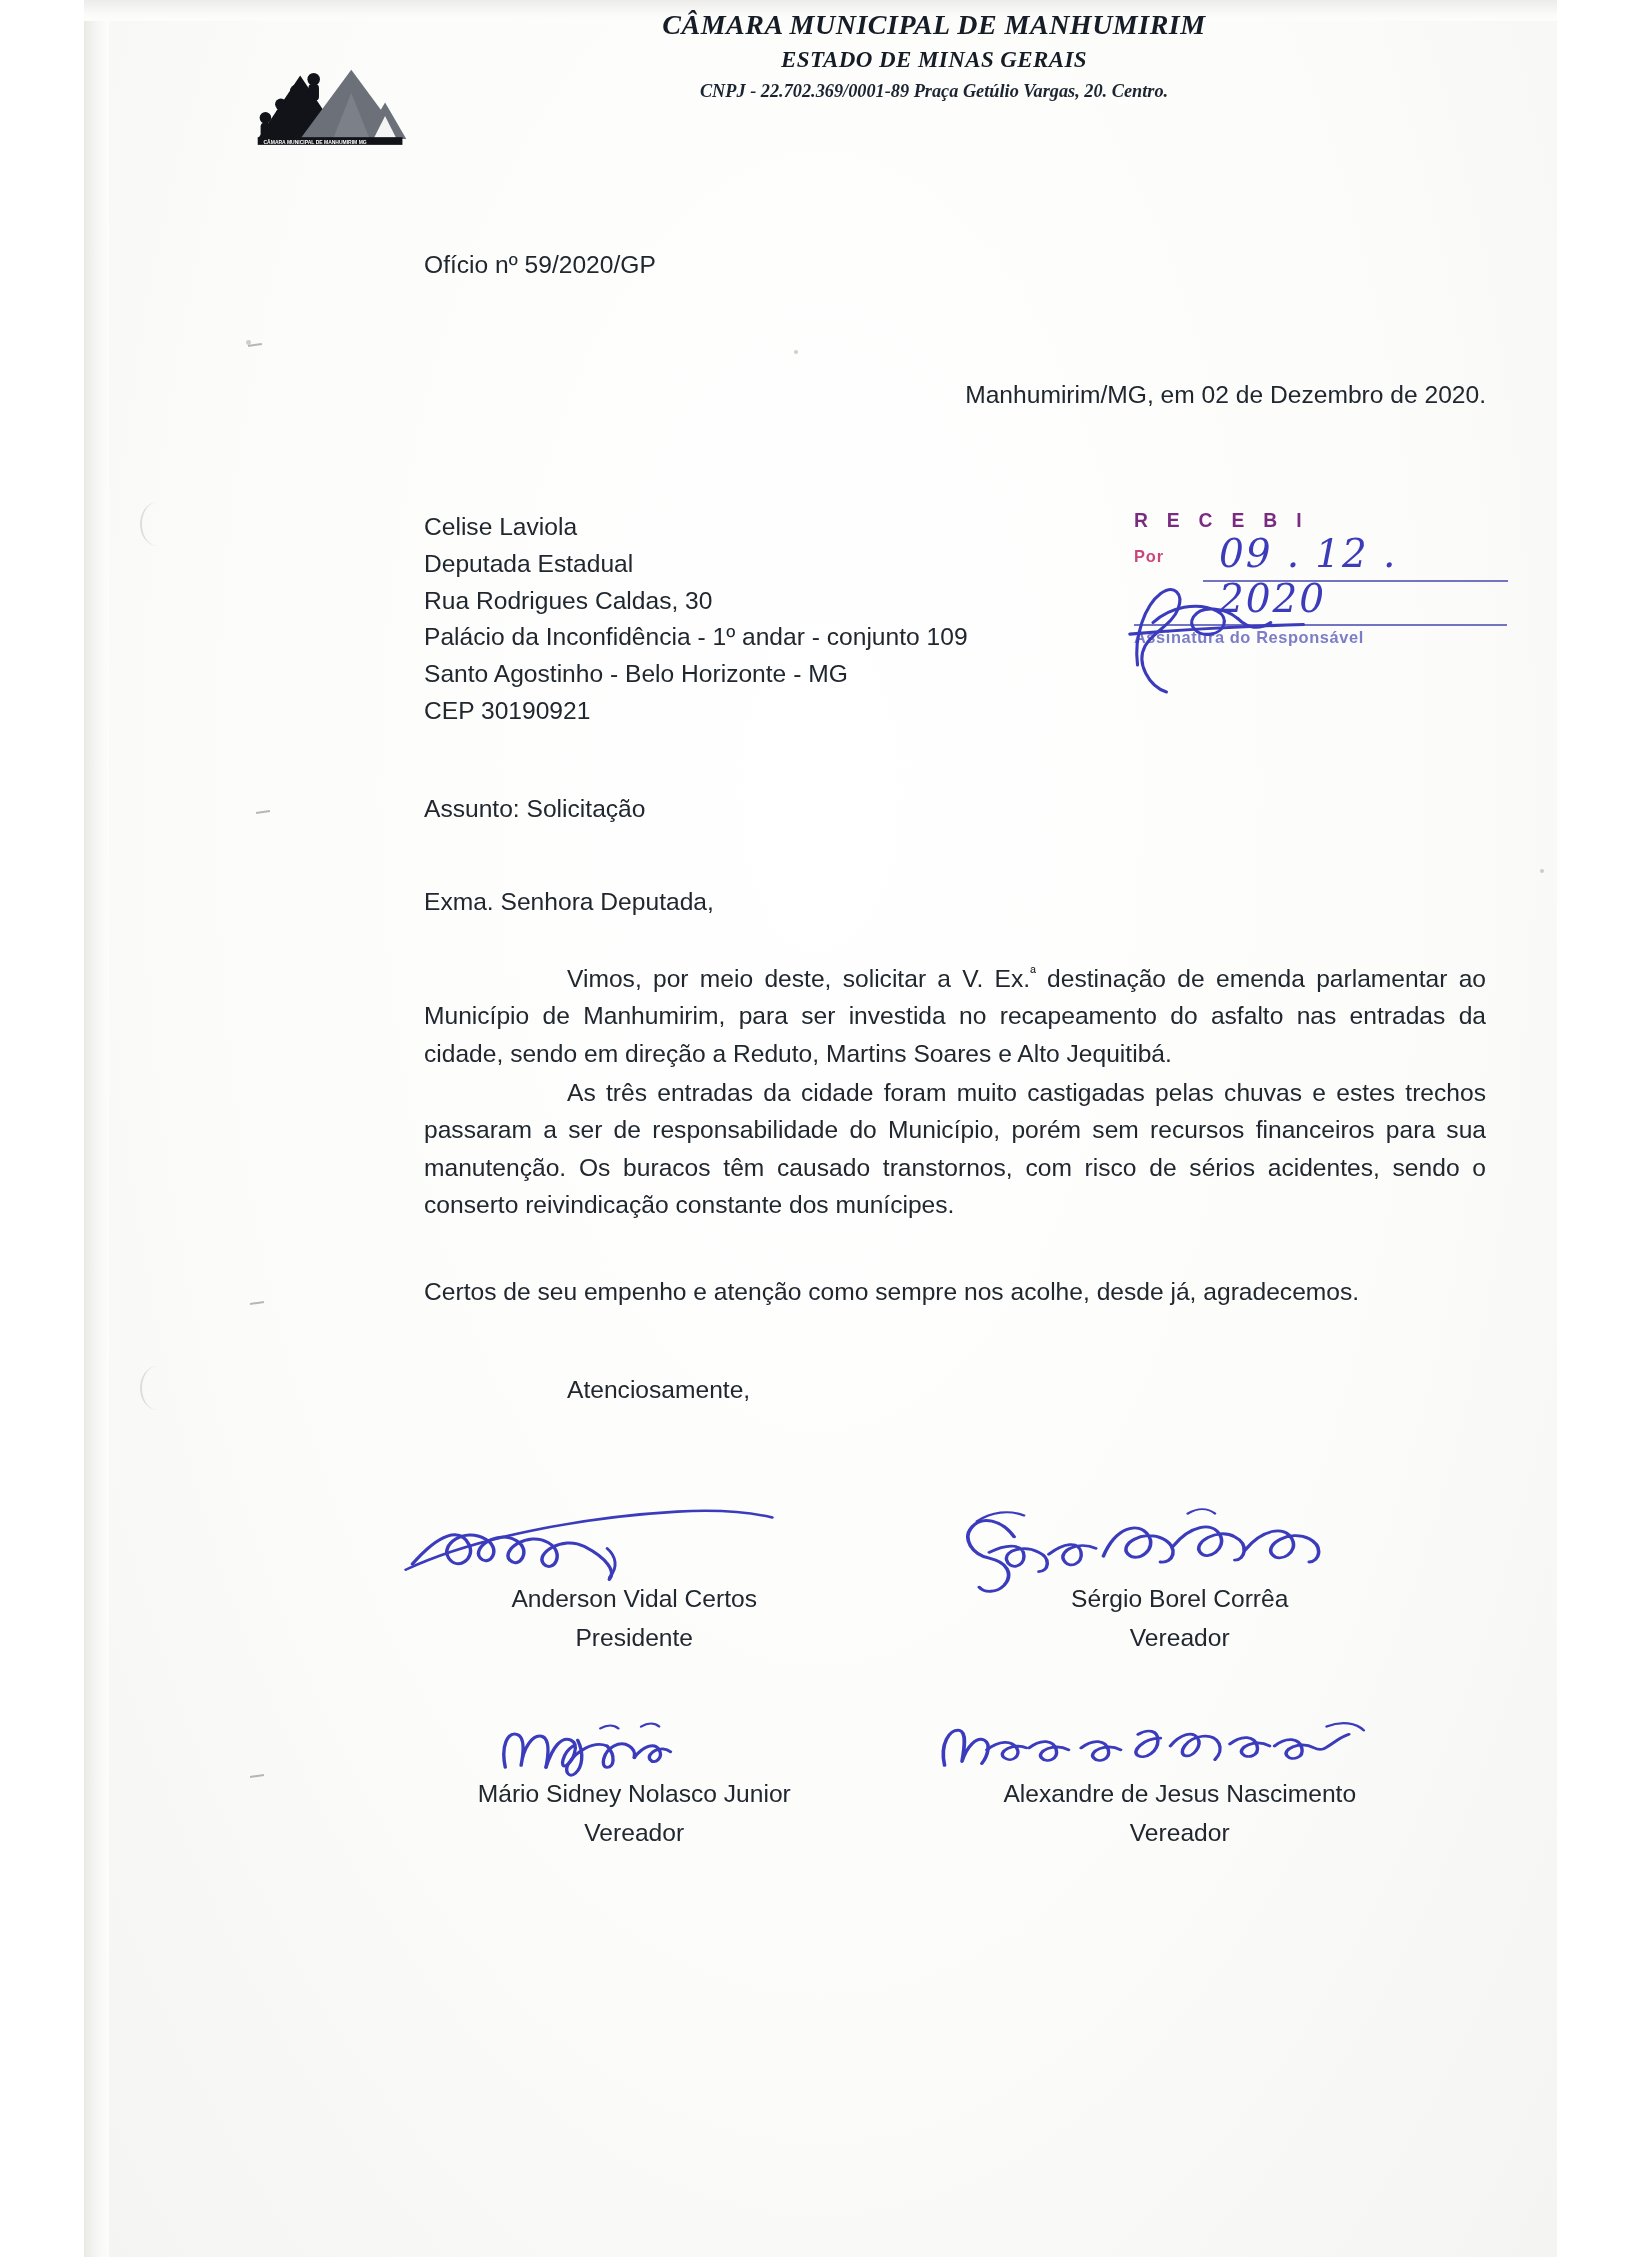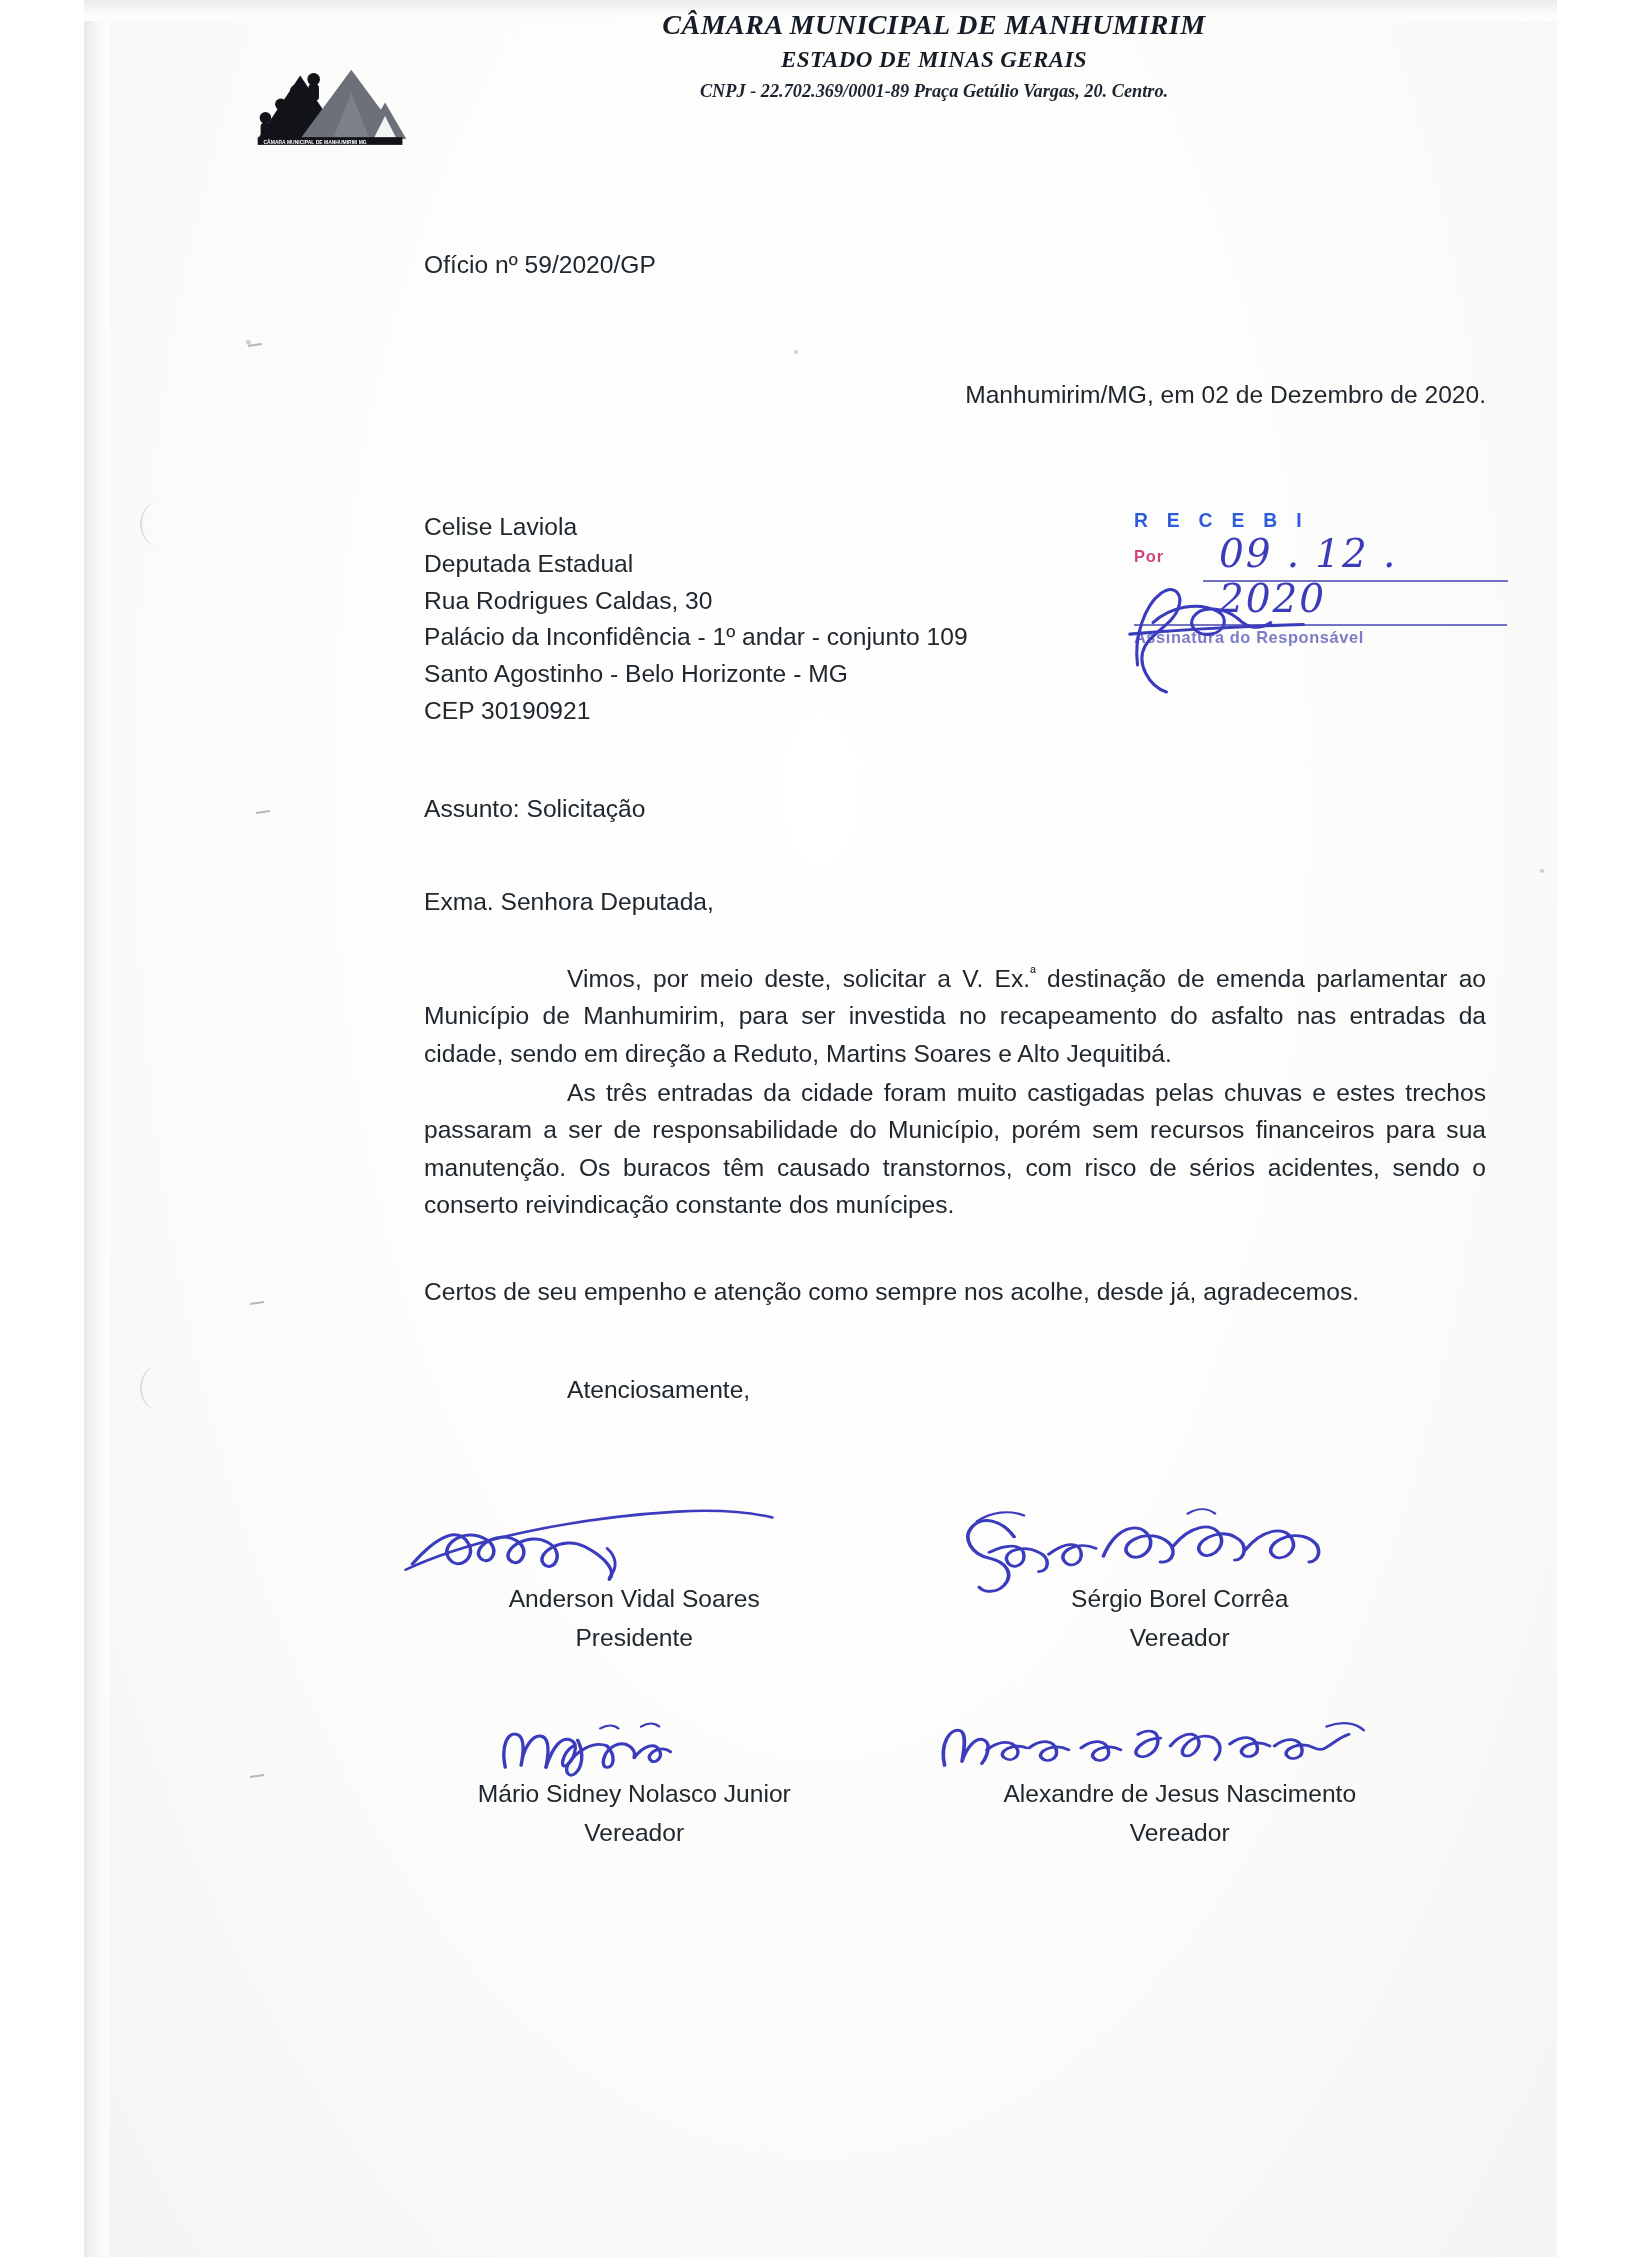--- a/index.html
+++ b/index.html
@@ -118,21 +118,21 @@
   .ink path,.ink line{fill:none;stroke:#3b3bbd;stroke-linecap:round;stroke-linejoin:round;}
 
   
   .stamp{
     position:absolute;left:1046px;top:510px;width:386px;height:183px;
     color:#4a4ab8;
   }
   .stamp-recebi{
     position:absolute;left:3.9px;top:0px;
     font-size:19.3px;font-weight:bold;letter-spacing:6.8px;
-    color:#1d4ed8;opacity:.92;
+    color:#701a75;opacity:.92;
   }
   .stamp-por{
     position:absolute;left:3.9px;top:37px;
     font-size:16.4px;font-weight:bold;letter-spacing:1px;color:#be185d;opacity:.8;
   }
   .stamp-line1{
     position:absolute;left:73px;top:70px;width:305px;height:1.9px;background:#5a5ab9;opacity:.85;
   }
   .stamp-line2{
     position:absolute;left:3.9px;top:114px;width:373px;height:1.9px;background:#5a5ab9;opacity:.85;
@@ -260,21 +260,21 @@
 
     <div class="sigrow">
       <div class="sigcell">
         <div class="ink">
           <svg viewBox="0 0 460 96" preserveAspectRatio="none" aria-hidden="true">
             <path d="M34,66 C58,34 76,28 84,46 C90,60 74,74 66,60 C58,46 80,28 98,40 C114,50 102,70 94,60 C86,50 108,30 126,42 C140,52 128,72 120,62 C112,52 136,32 154,44 C170,55 158,76 150,66 C142,56 166,36 186,48 C206,60 214,74 208,82" stroke-width="3.1"></path>
             <path d="M28,72 C86,40 180,18 268,12 C300,10 330,12 352,18" stroke-width="2.6"></path>
             <path d="M206,50 C214,58 216,70 208,80" stroke-width="2.6"></path>
           </svg>
         </div>
-        <div class="signame">Anderson Vidal Soares</div>
+        <div class="signame">Anderson Vidal Certos</div>
         <div class="sigtitle">Presidente</div>
       </div>
 
       <div class="sigcell second">
         <div class="ink">
           <svg viewBox="0 0 460 96" preserveAspectRatio="none" aria-hidden="true">
             <path d="M96,38 C86,20 70,16 62,28 C54,40 62,56 76,60 C90,64 96,76 88,88 C82,96 72,96 68,90" stroke-width="3"></path>
             <path d="M76,54 C92,44 104,46 104,58 C104,70 92,72 90,62 C88,52 104,46 116,54 C126,60 124,74 116,74" stroke-width="2.8"></path>
             <path d="M124,56 C136,44 148,42 150,54 C152,66 140,72 136,62 C132,52 148,42 162,50" stroke-width="2.8"></path>
             <path d="M168,58 C178,28 196,22 204,36 C212,50 196,66 188,56 C180,46 200,30 216,40 C230,49 224,66 214,64" stroke-width="2.9"></path>

